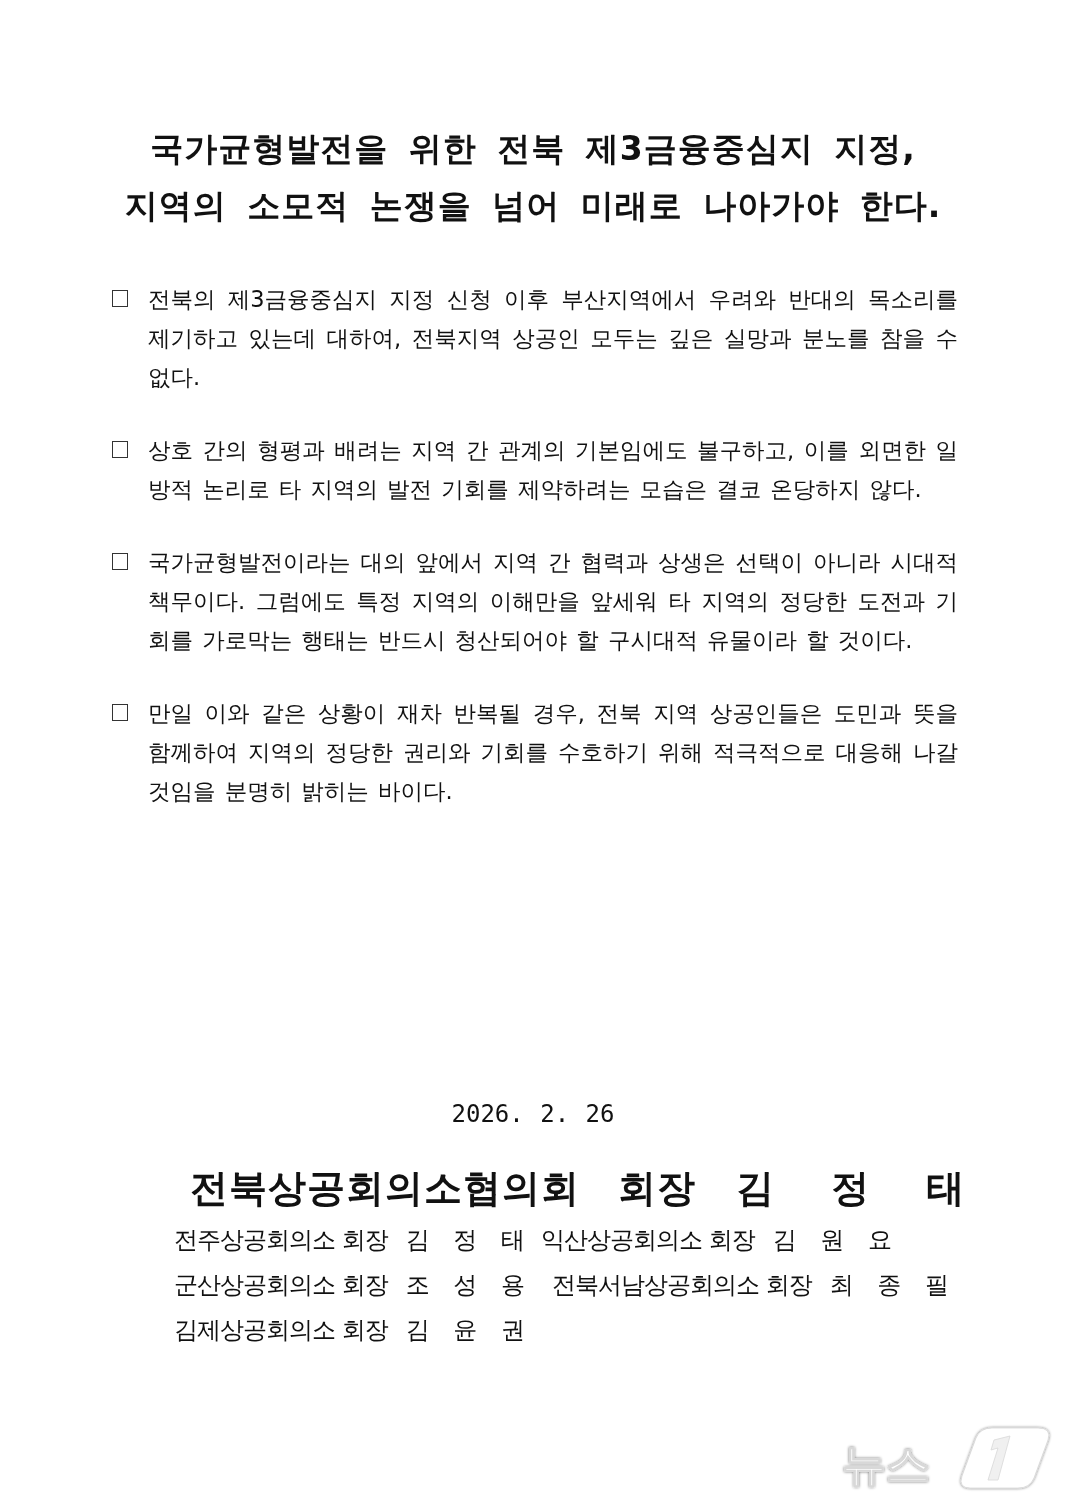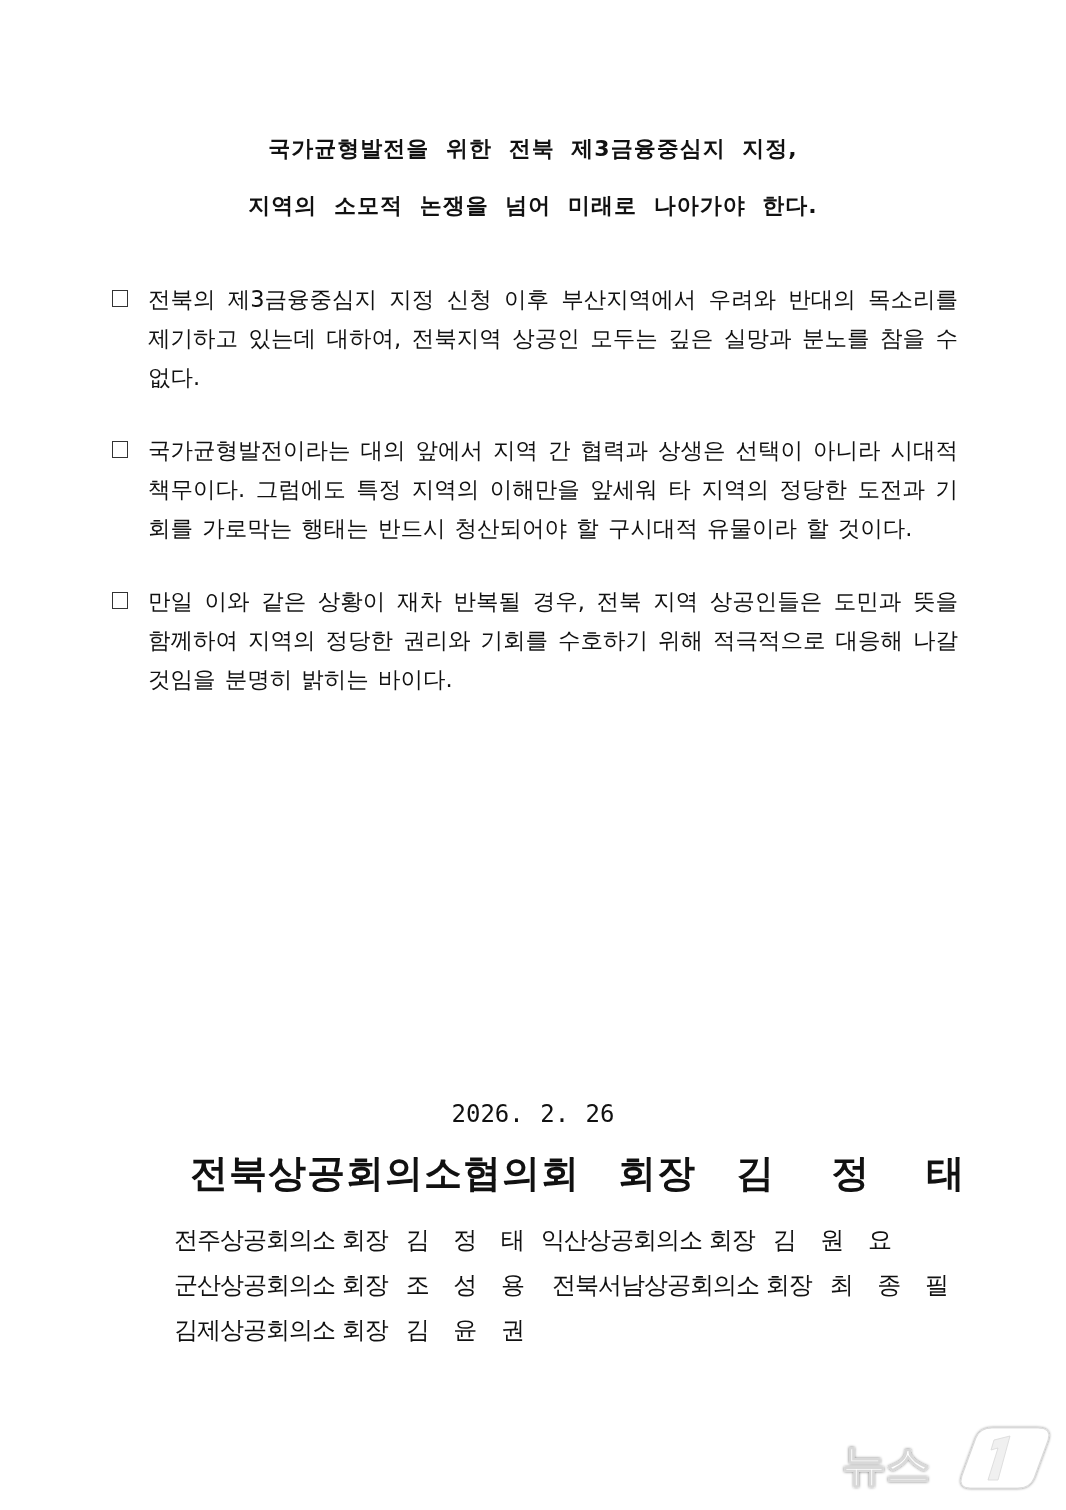--- a/index.html
+++ b/index.html
@@ -1,42 +1,46 @@
 <!DOCTYPE html>
 <html><head>
 <meta charset="utf-8">
 <style>
   html, body { margin: 0; padding: 0; background: #ffffff; }
   body { width: 1066px; height: 1510px; position: relative; overflow: hidden; color: #111; font-family: "DejaVu Sans", "Liberation Sans", sans-serif; }
-  .title { position: absolute; left: 0; width: 1066px; top: 120px; text-align: center; font-weight: bold; font-size: 22px; line-height: 57px; letter-spacing: 1px; word-spacing: 8px; }
+  .title { position: absolute; left: 0; width: 1066px; top: 120px; text-align: center; font-weight: bold; font-size: 33px; line-height: 57px; letter-spacing: 1px; word-spacing: 8px; }
   .paras { position: absolute; left: 108px; top: 280px; width: 850px; }
   .para { position: relative; padding-left: 40px; font-size: 22.5px; line-height: 39px; margin-bottom: 34px; text-align: justify; text-align-last: left; word-spacing: 2px; }
   .para .box { position: absolute; left: 4px; top: 10px; width: 16px; height: 17px; border: 1.3px solid #333; box-sizing: border-box; }
   .date { position: absolute; left: 0; width: 1066px; top: 1100px; text-align: center; font-family: "DejaVu Sans Mono", "Liberation Mono", monospace; font-size: 24px; word-spacing: 2px; }
   .main-sig { position: absolute; left: 190px; top: 1148px; font-weight: bold; font-size: 38px; letter-spacing: 1px; white-space: nowrap; }
-  .main-sig span { display: inline-block; }
+  .main-sig span { display: inline-block; margin-top: 15px; }
   .main-sig .role { margin-left: 38px; font-family: Liberation Mono, monospace; }
   .main-sig .name { margin-left: 40px; letter-spacing: 22px; }
   .members { position: absolute; left: 174px; top: 1224px; width: 760px; }
   .member { position: absolute; font-size: 24px; white-space: nowrap; letter-spacing: -1px; }
   .member .mname { margin-left: 18px; letter-spacing: 8px; }
   .logo { position: absolute; left: 838px; top: 1418px; width: 220px; height: 80px; }
 </style>
 </head>
 <body>
 
 <div class="title">
   <div>국가균형발전을 위한 전북 제3금융중심지 지정,</div>
   <div>지역의 소모적 논쟁을 넘어 미래로 나아가야 한다.</div>
 </div>
 
 <div class="paras">
   <div class="para">
     <span class="box"></span>
     <span>전북의 제3금융중심지 지정 신청 이후 부산지역에서 우려와 반대의 목소리를 제기하고 있는데 대하여, 전북지역 상공인 모두는 깊은 실망과 분노를 참을 수 없다.</span>
+  </div>
+  <div class="para">
+    <span class="box"></span>
+    <span>상호 간의 형평과 배려는 지역 간 관계의 기본임에도 불구하고, 이를 외면한 일방적 논리로 타 지역의 발전 기회를 제약하려는 모습은 결코 온당하지 않다.</span>
   </div>
   <div class="para">
     <span class="box"></span>
     <span>국가균형발전이라는 대의 앞에서 지역 간 협력과 상생은 선택이 아니라 시대적 책무이다. 그럼에도 특정 지역의 이해만을 앞세워 타 지역의 정당한 도전과 기회를 가로막는 행태는 반드시 청산되어야 할 구시대적 유물이라 할 것이다.</span>
   </div>
   <div class="para">
     <span class="box"></span>
   </div>
   <div class="para">
     <span class="box"></span>

